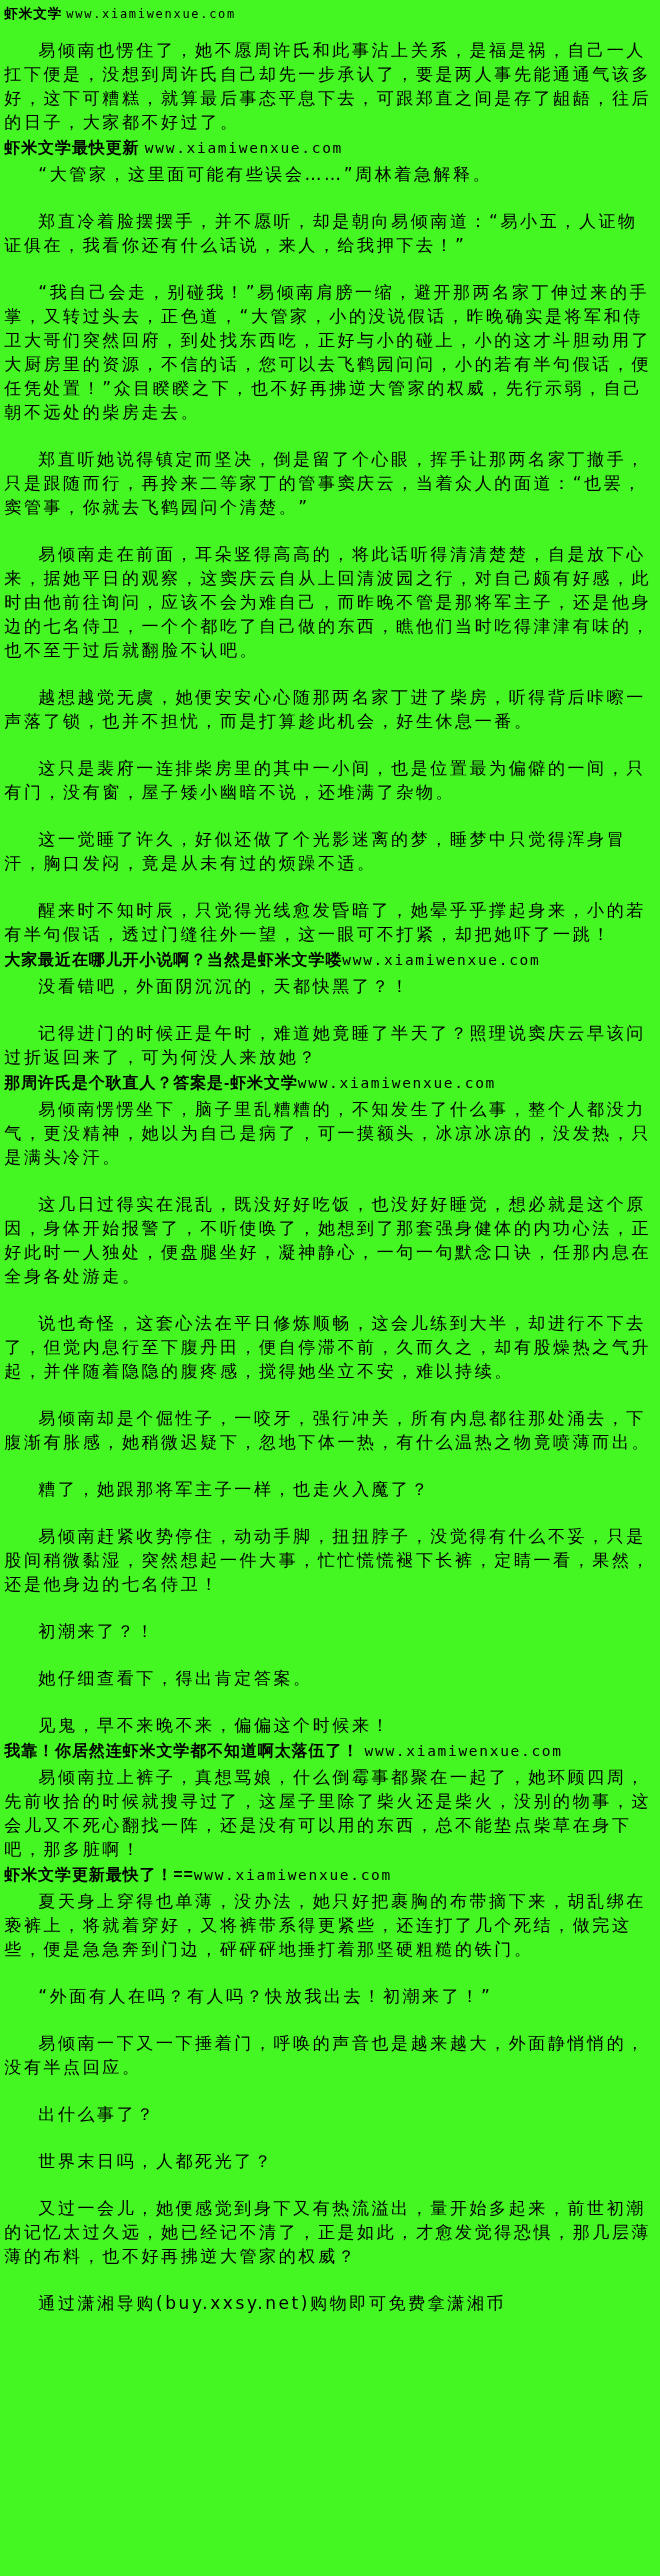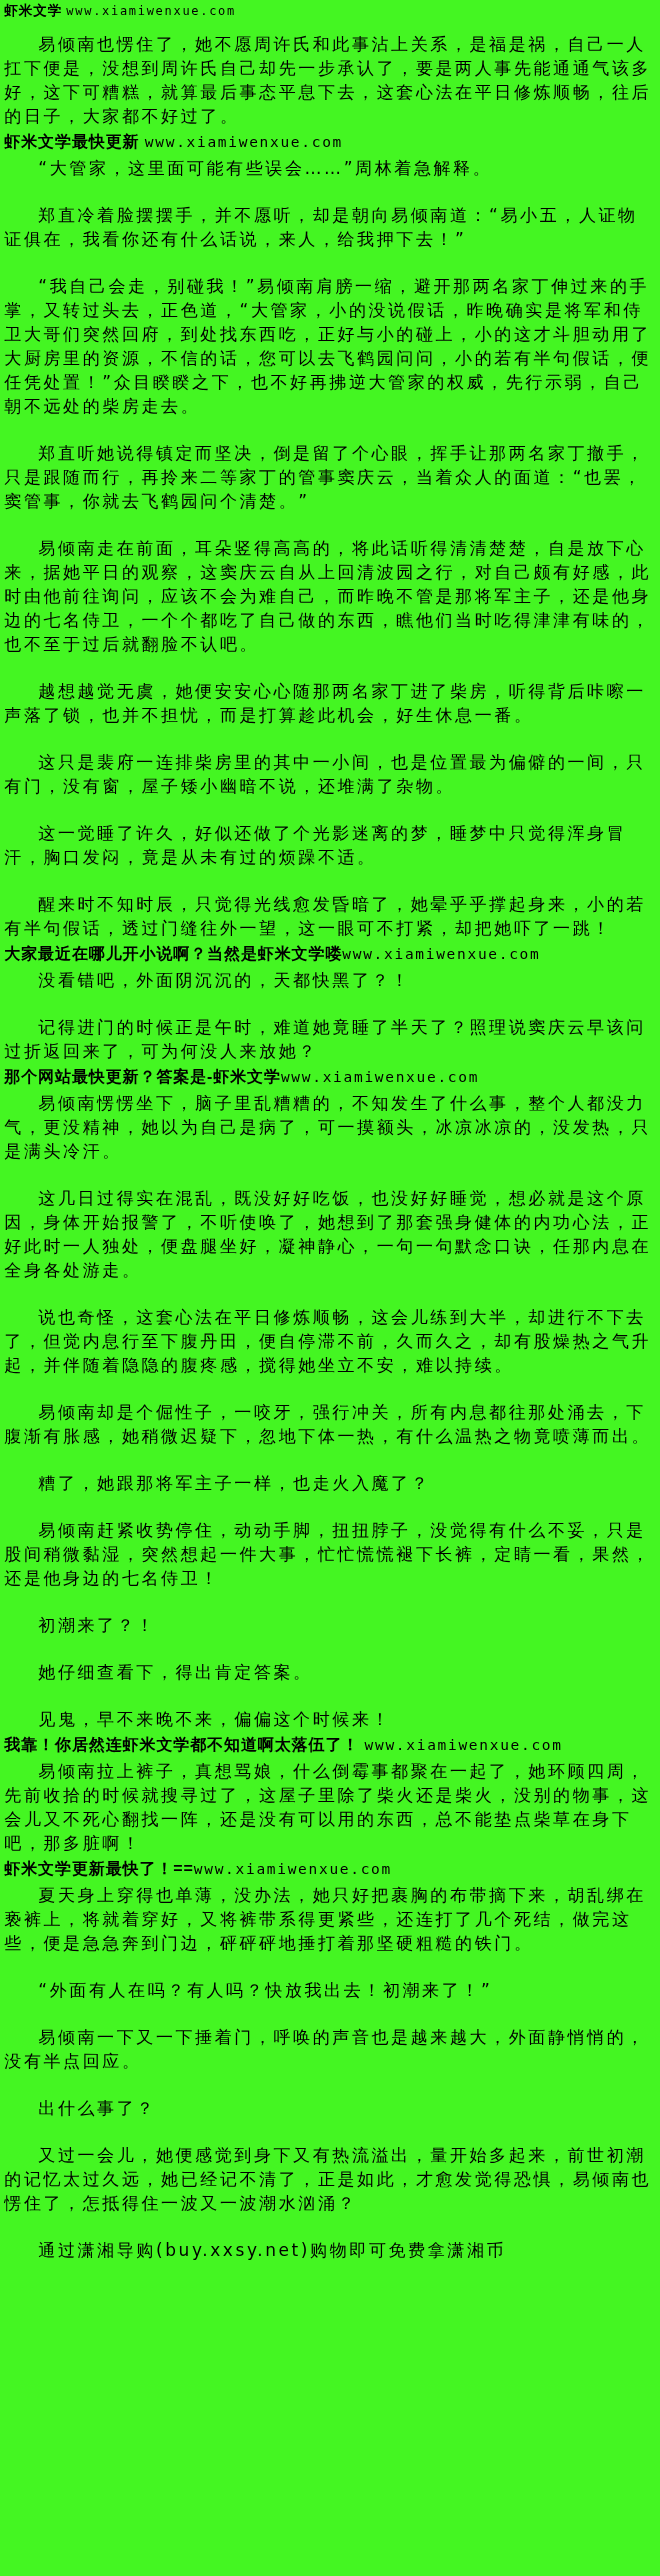--- a/index.html
+++ b/index.html
@@ -11,21 +11,21 @@
     min-height: 2576px;
     background: #44F622;
     color: #000;
     font-family: "DejaVu Sans", sans-serif;
     box-sizing: border-box;
     padding: 4.3px 3.4px 10.2px 4.3px;
     overflow-x: hidden;
   }
   .site-line {
     font-size: 12.8px;
-    line-height: 14px;
+    line-height: 20px;
     white-space: nowrap;
   }
   .site-name {
     font-family: "Liberation Sans", sans-serif;
     font-weight: bold;
     font-size: 13.6px;
     letter-spacing: 0.9px;
   }
   .site-url {
     font-family: "DejaVu Sans Mono", monospace;
@@ -60,47 +60,48 @@
 </style>
 </head>
 <body style="background: rgb(68, 246, 34); color: rgb(0, 0, 0);">
 
 <div class="header site-line">
   <span class="site-name">虾米文学</span>
   <span class="site-url">www.xiamiwenxue.com</span>
 </div>
 
 <div class="content">
-    <div class="para">易倾南也愣住了，她不愿周许氏和此事沾上关系，是福是祸，自己一人扛下便是，没想到周许氏自己却先一步承认了，要是两人事先能通通气该多好，这下可糟糕，就算最后事态平息下去，这套心法在平日修炼顺畅，往后的日子，大家都不好过了。</div>
+    <div class="para">易倾南也愣住了，她不愿周许氏和此事沾上关系，是福是祸，自己一人扛下便是，没想到周许氏自己却先一步承认了，要是两人事先能通通气该多好，这下可糟糕，就算最后事态平息下去，可跟郑直之间是存了龃龉，往后的日子，大家都不好过了。</div>
     <div class="ad"><span class="ad-text">虾米文学最快更新 </span><span class="ad-url">www.xiamiwenxue.com</span></div>
     <div class="para">“大管家，这里面可能有些误会……”周林着急解释。</div>
     <div class="para">郑直冷着脸摆摆手，并不愿听，却是朝向易倾南道：“易小五，人证物证俱在，我看你还有什么话说，来人，给我押下去！”</div>
     <div class="para">“我自己会走，别碰我！”易倾南肩膀一缩，避开那两名家丁伸过来的手掌，又转过头去，正色道，“大管家，小的没说假话，昨晚确实是将军和侍卫大哥们突然回府，到处找东西吃，正好与小的碰上，小的这才斗胆动用了大厨房里的资源，不信的话，您可以去飞鹤园问问，小的若有半句假话，便任凭处置！”众目睽睽之下，也不好再拂逆大管家的权威，先行示弱，自己朝不远处的柴房走去。</div>
     <div class="para">郑直听她说得镇定而坚决，倒是留了个心眼，挥手让那两名家丁撤手，只是跟随而行，再拎来二等家丁的管事窦庆云，当着众人的面道：“也罢，窦管事，你就去飞鹤园问个清楚。”</div>
     <div class="para">易倾南走在前面，耳朵竖得高高的，将此话听得清清楚楚，自是放下心来，据她平日的观察，这窦庆云自从上回清波园之行，对自己颇有好感，此时由他前往询问，应该不会为难自己，而昨晚不管是那将军主子，还是他身边的七名侍卫，一个个都吃了自己做的东西，瞧他们当时吃得津津有味的，也不至于过后就翻脸不认吧。</div>
     <div class="para">越想越觉无虞，她便安安心心随那两名家丁进了柴房，听得背后咔嚓一声落了锁，也并不担忧，而是打算趁此机会，好生休息一番。</div>
     <div class="para">这只是裴府一连排柴房里的其中一小间，也是位置最为偏僻的一间，只有门，没有窗，屋子矮小幽暗不说，还堆满了杂物。</div>
     <div class="para">这一觉睡了许久，好似还做了个光影迷离的梦，睡梦中只觉得浑身冒汗，胸口发闷，竟是从未有过的烦躁不适。</div>
     <div class="para">醒来时不知时辰，只觉得光线愈发昏暗了，她晕乎乎撑起身来，小的若有半句假话，透过门缝往外一望，这一眼可不打紧，却把她吓了一跳！</div>
     <div class="ad"><span class="ad-text">大家最近在哪儿开小说啊？当然是虾米文学喽</span><span class="ad-url">www.xiamiwenxue.com</span></div>
     <div class="para">没看错吧，外面阴沉沉的，天都快黑了？！</div>
     <div class="para">记得进门的时候正是午时，难道她竟睡了半天了？照理说窦庆云早该问过折返回来了，可为何没人来放她？</div>
-    <div class="ad"><span class="ad-text">那个网站最快更新？答案是-虾米文学</span><span class="ad-url">www.xiamiwenxue.com</span></div>
+    <div class="ad"><span class="ad-text">那周许氏是个耿直人？答案是-虾米文学</span><span class="ad-url">www.xiamiwenxue.com</span></div>
     <div class="para">易倾南愣愣坐下，脑子里乱糟糟的，不知发生了什么事，整个人都没力气，更没精神，她以为自己是病了，可一摸额头，冰凉冰凉的，没发热，只是满头冷汗。</div>
     <div class="para">这几日过得实在混乱，既没好好吃饭，也没好好睡觉，想必就是这个原因，身体开始报警了，不听使唤了，她想到了那套强身健体的内功心法，正好此时一人独处，便盘腿坐好，凝神静心，一句一句默念口诀，任那内息在全身各处游走。</div>
     <div class="para">说也奇怪，这套心法在平日修炼顺畅，这会儿练到大半，却进行不下去了，但觉内息行至下腹丹田，便自停滞不前，久而久之，却有股燥热之气升起，并伴随着隐隐的腹疼感，搅得她坐立不安，难以持续。</div>
     <div class="para">易倾南却是个倔性子，一咬牙，强行冲关，所有内息都往那处涌去，下腹渐有胀感，她稍微迟疑下，忽地下体一热，有什么温热之物竟喷薄而出。</div>
     <div class="para">糟了，她跟那将军主子一样，也走火入魔了？</div>
     <div class="para">易倾南赶紧收势停住，动动手脚，扭扭脖子，没觉得有什么不妥，只是股间稍微黏湿，突然想起一件大事，忙忙慌慌褪下长裤，定睛一看，果然，还是他身边的七名侍卫！</div>
     <div class="para">初潮来了？！</div>
     <div class="para">她仔细查看下，得出肯定答案。</div>
     <div class="para">见鬼，早不来晚不来，偏偏这个时候来！</div>
     <div class="ad"><span class="ad-text">我靠！你居然连虾米文学都不知道啊太落伍了！ </span><span class="ad-url">www.xiamiwenxue.com</span></div>
     <div class="para">易倾南拉上裤子，真想骂娘，什么倒霉事都聚在一起了，她环顾四周，先前收拾的时候就搜寻过了，这屋子里除了柴火还是柴火，没别的物事，这会儿又不死心翻找一阵，还是没有可以用的东西，总不能垫点柴草在身下吧，那多脏啊！</div>
     <div class="ad"><span class="ad-text">虾米文学更新最快了！==</span><span class="ad-url">www.xiamiwenxue.com</span></div>
     <div class="para">夏天身上穿得也单薄，没办法，她只好把裹胸的布带摘下来，胡乱绑在亵裤上，将就着穿好，又将裤带系得更紧些，还连打了几个死结，做完这些，便是急急奔到门边，砰砰砰地捶打着那坚硬粗糙的铁门。</div>
     <div class="para">“外面有人在吗？有人吗？快放我出去！初潮来了！”</div>
     <div class="para">易倾南一下又一下捶着门，呼唤的声音也是越来越大，外面静悄悄的，没有半点回应。</div>
     <div class="para">出什么事了？</div>
-    <div class="para">又过一会儿，她便感觉到身下又有热流溢出，量开始多起来，前世初潮的记忆太过久远，她已经记不清了，正是如此，才愈发觉得恐惧，易倾南也愣住了，怎抵得住一波又一波潮水汹涌？</div>
+    <div class="para">世界末日吗，人都死光了？</div>
+    <div class="para">又过一会儿，她便感觉到身下又有热流溢出，量开始多起来，前世初潮的记忆太过久远，她已经记不清了，正是如此，才愈发觉得恐惧，那几层薄薄的布料，也不好再拂逆大管家的权威？</div>
     <div class="para">通过潇湘导购(buy.xxsy.net)购物即可免费拿潇湘币</div>
   </div>
 
 
 </body></html>

